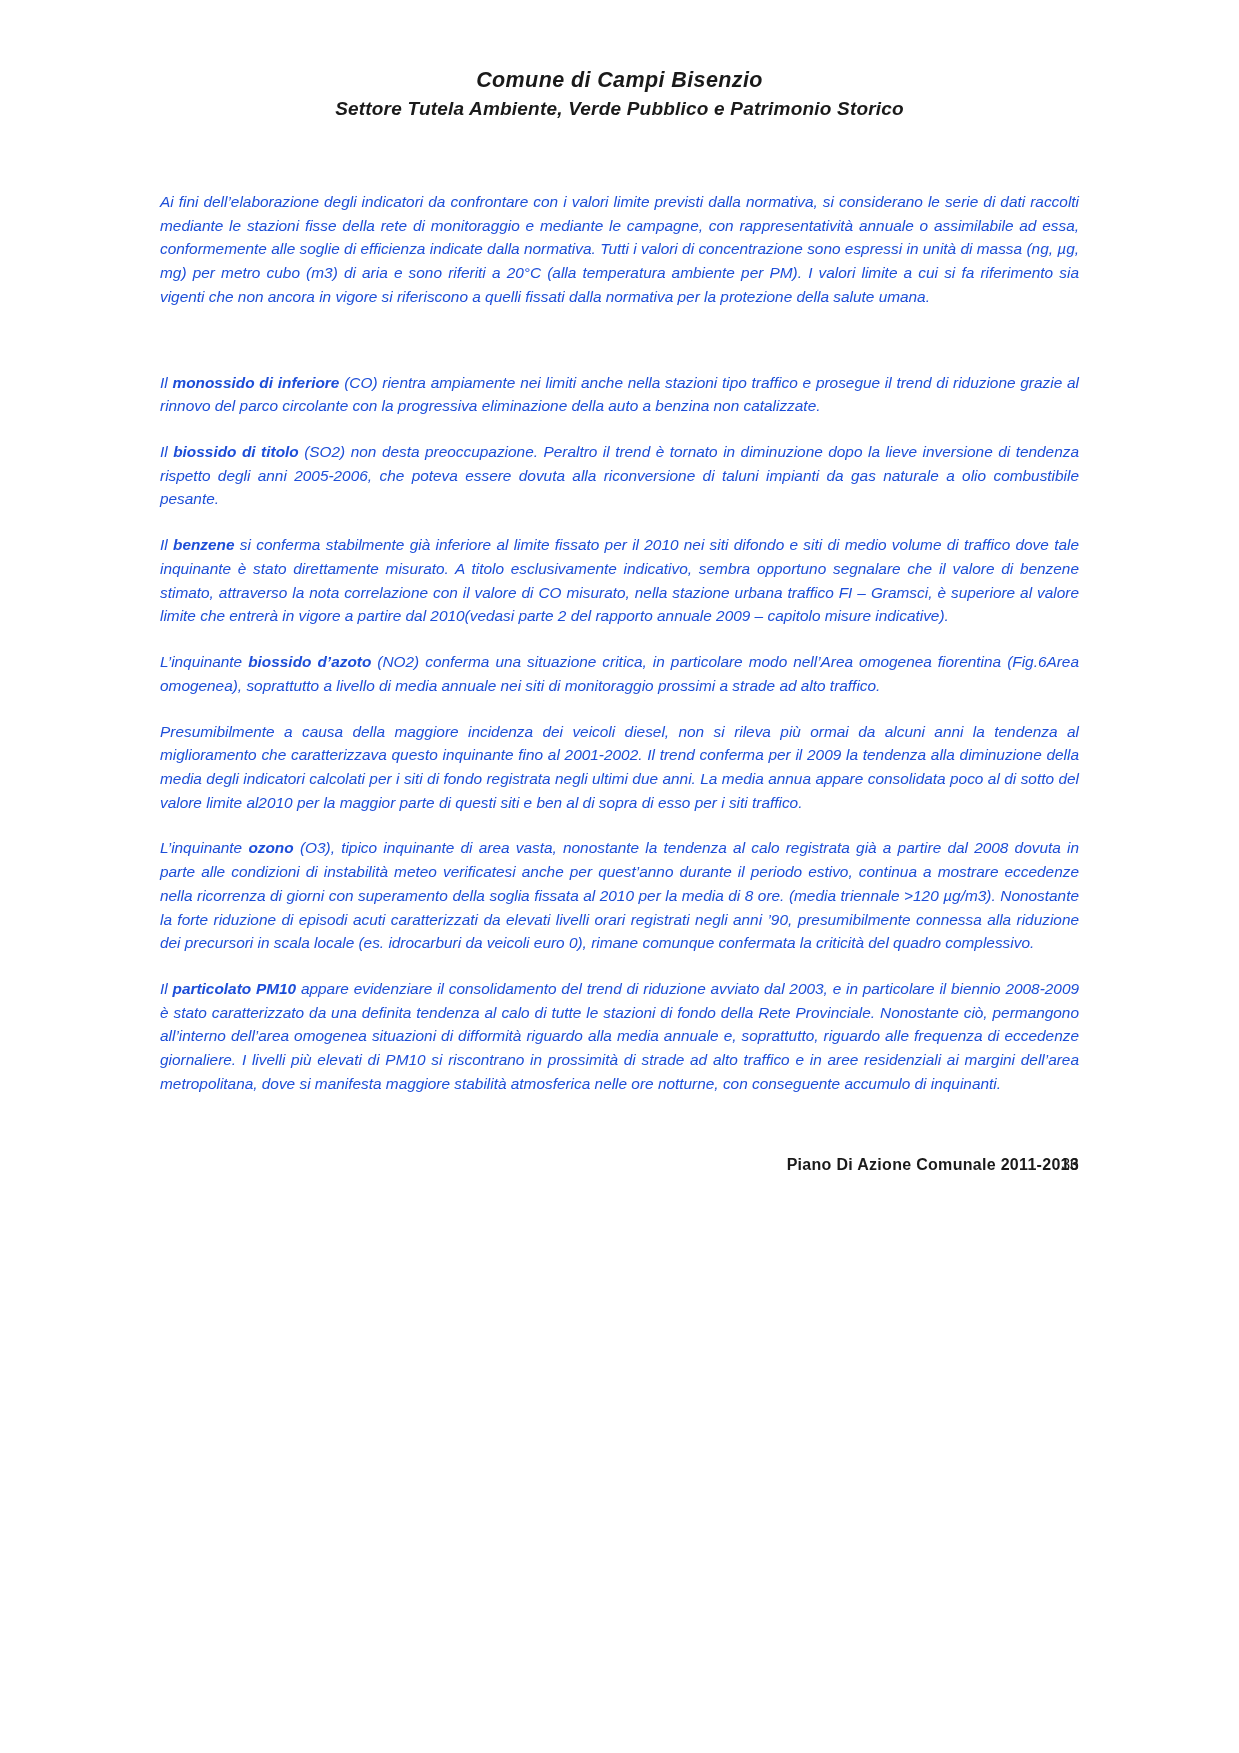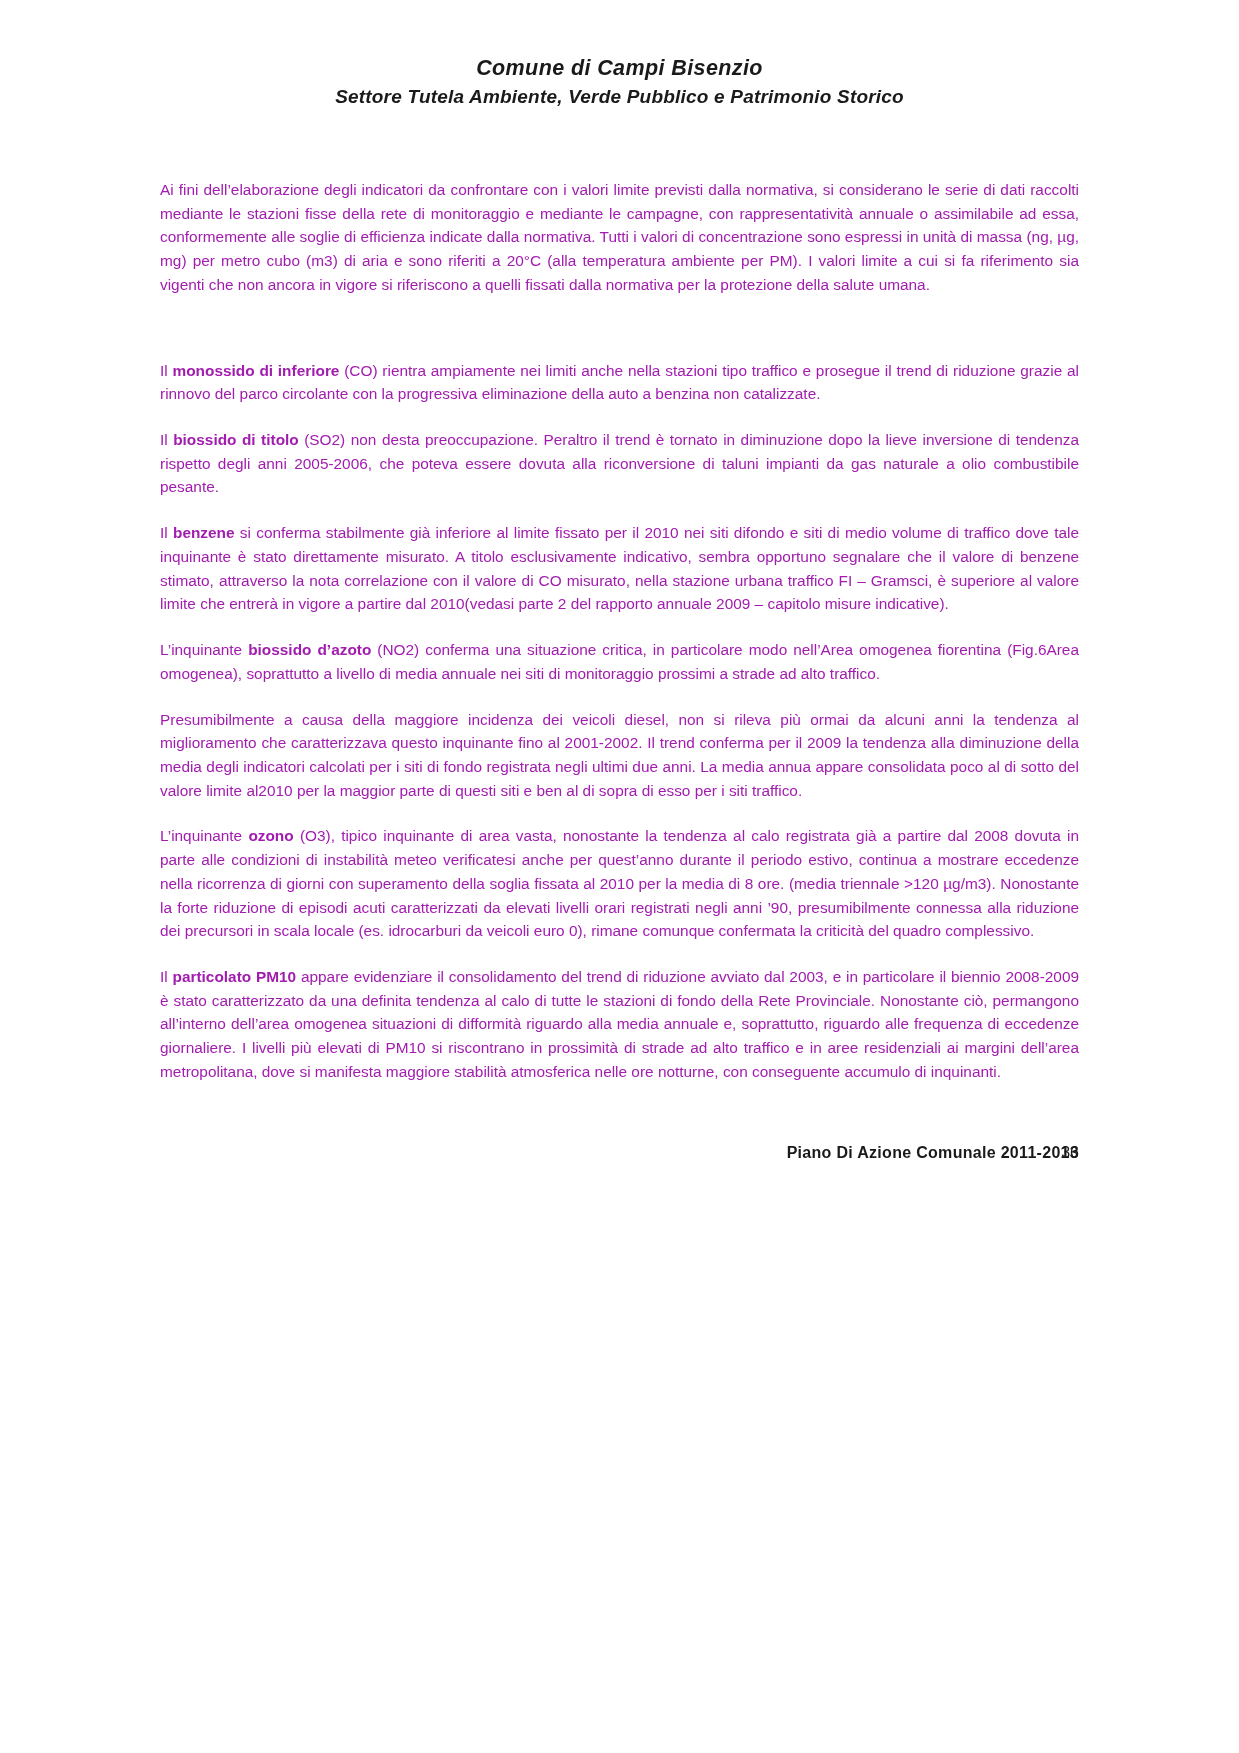--- a/index.html
+++ b/index.html
@@ -8,21 +8,21 @@
     background: #ffffff;
   }
   body {
     font-family: "Liberation Sans", sans-serif;
     color: #1a1a1a;
   }
   .page {
     position: relative;
     width: 1239px;
     height: 1236px;
-    margin: 0 auto;
+    margin: 12px auto;
     background: #ffffff;
     box-sizing: border-box;
     padding: 56px 160px 0 160px;
   }
   
   .doc-header {
     text-align: center;
     margin-bottom: 70px;
   }
   .doc-header .line1 {
@@ -45,21 +45,22 @@
     font-size: 15.5px;
     font-style: italic;
     color: #3a3a3a;
   }
   
   .para {
     font-size: 15.4px;
     line-height: 1.54;
     text-align: justify;
     margin: 0 0 22px 0;
-    color: #a21caf;
+    color: #1d4ed8;
+    font-style: italic;
   }
   .para b { font-weight: bold; }
   .intro {
     margin-bottom: 62px;
   }
   
   .section-heading {
     margin: 0 0 26px 70px;
     font-size: 15.5px;
     font-style: italic;

